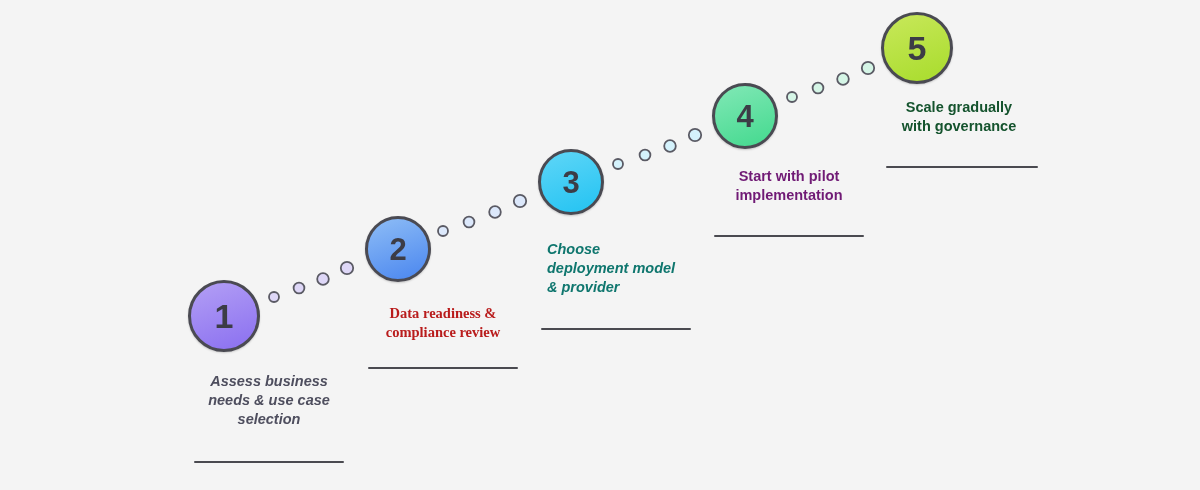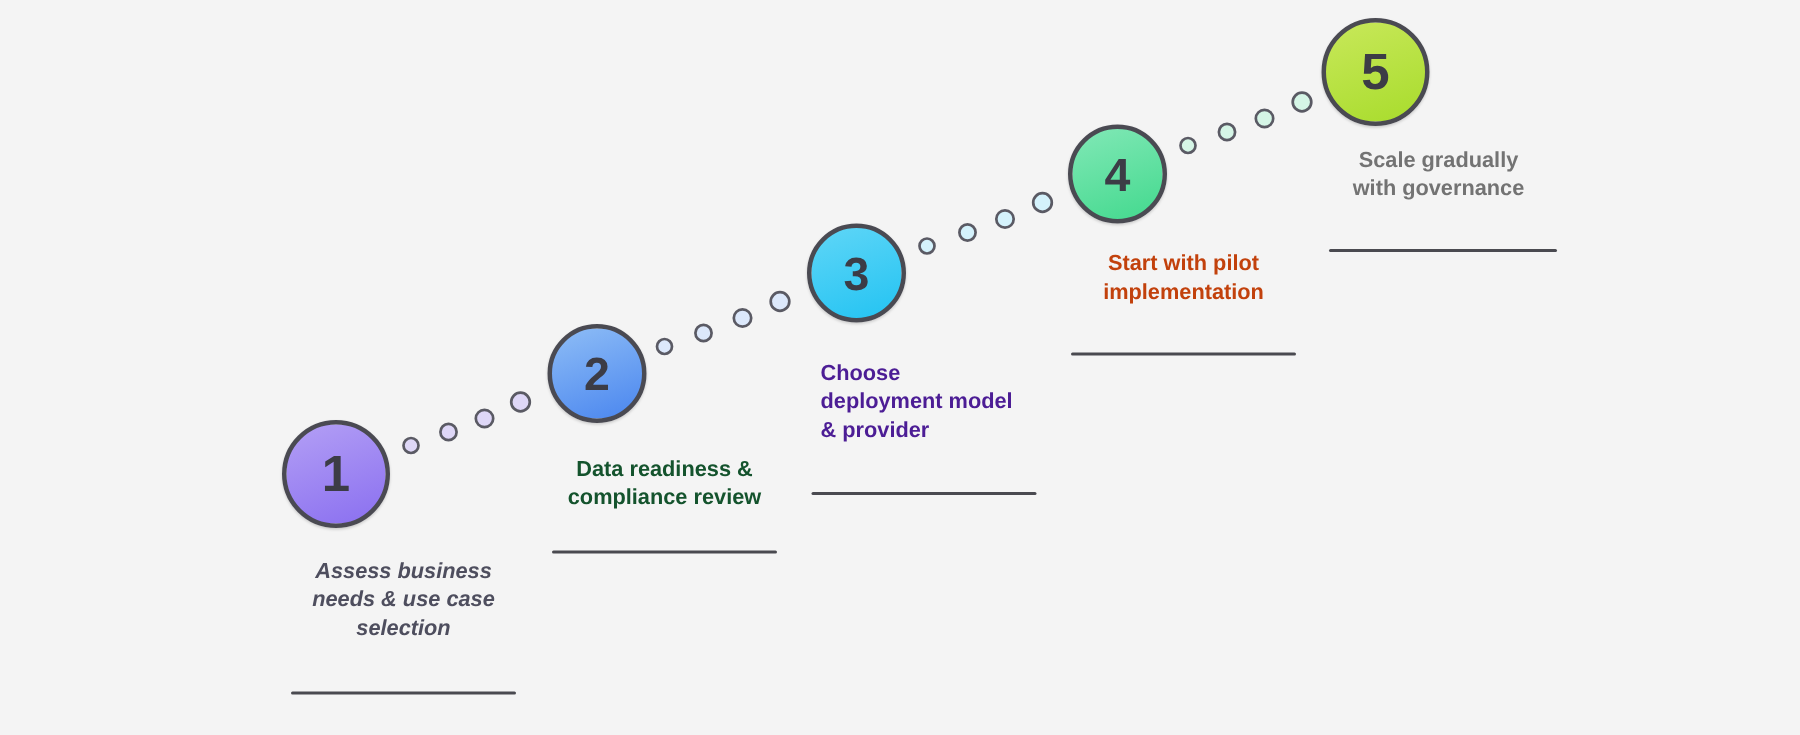--- a/index.html
+++ b/index.html
@@ -102,43 +102,43 @@
         </div>
         <div class="label center" style="left: 186px; top: 372px; width: 166px; color: rgb(78, 78, 94); font-style: italic;">Assess business
 needs &amp; use case
 selection</div>
         <div class="rule" style="left: 194px; top: 461px; width: 150px; background: rgb(74, 74, 80);"></div>
       </div>
       <div class="step">
         <div class="node" style="left: 365px; top: 216px; width: 66px; height: 66px; background: linear-gradient(160deg, rgb(142, 189, 246) 0%, rgb(74, 134, 239) 100%); border-color: rgb(74, 74, 82);">
           <span class="node-number" style="font-size: 31px;">2</span>
         </div>
-        <div class="label center" style="left: 360px; top: 304px; width: 166px; color: #14532d;">Data readiness &amp;
+        <div class="label center" style="left: 360px; top: 304px; width: 166px; color: #b91c1c; font-family: Liberation Serif, serif;">Data readiness &amp;
 compliance review</div>
         <div class="rule" style="left: 368px; top: 367px; width: 150px; background: rgb(74, 74, 80);"></div>
       </div>
       <div class="step">
         <div class="node" style="left: 538px; top: 149px; width: 66px; height: 66px; background: linear-gradient(160deg, rgb(95, 214, 247) 0%, rgb(35, 195, 242) 100%); border-color: rgb(74, 74, 82);">
           <span class="node-number" style="font-size: 31px;">3</span>
         </div>
-        <div class="label left" style="left: 547px; top: 240px; width: 180px; color: #4c1d95;">Choose
+        <div class="label left" style="left: 547px; top: 240px; width: 180px; color: #0f766e; font-style: italic;">Choose
 deployment model
 &amp; provider</div>
         <div class="rule" style="left: 541px; top: 328px; width: 150px; background: rgb(74, 74, 80);"></div>
       </div>
       <div class="step">
         <div class="node" style="left: 712px; top: 83px; width: 66px; height: 66px; background: linear-gradient(160deg, rgb(129, 232, 182) 0%, rgb(67, 217, 142) 100%); border-color: rgb(74, 74, 82);">
           <span class="node-number" style="font-size: 31px;">4</span>
         </div>
-        <div class="label center" style="left: 706px; top: 167px; width: 166px; color: #c2410c;">Start with pilot
+        <div class="label center" style="left: 706px; top: 167px; width: 166px; color: #701a75;">Start with pilot
 implementation</div>
         <div class="rule" style="left: 714px; top: 235px; width: 150px; background: rgb(74, 74, 80);"></div>
       </div>
       <div class="step">
         <div class="node" style="left: 881px; top: 12px; width: 72px; height: 72px; background: linear-gradient(160deg, rgb(200, 232, 90) 0%, rgb(168, 220, 44) 100%); border-color: rgb(74, 74, 82);">
           <span class="node-number" style="font-size: 34px;">5</span>
         </div>
-        <div class="label center" style="left: 876px; top: 98px; width: 166px; color: #737373;">Scale gradually
+        <div class="label center" style="left: 876px; top: 98px; width: 166px; color: #14532d;">Scale gradually
 with governance</div>
         <div class="rule" style="left: 886px; top: 166px; width: 152px; background: rgb(74, 74, 80);"></div>
       </div>
     </div>
 </div>
 
 </body></html>

